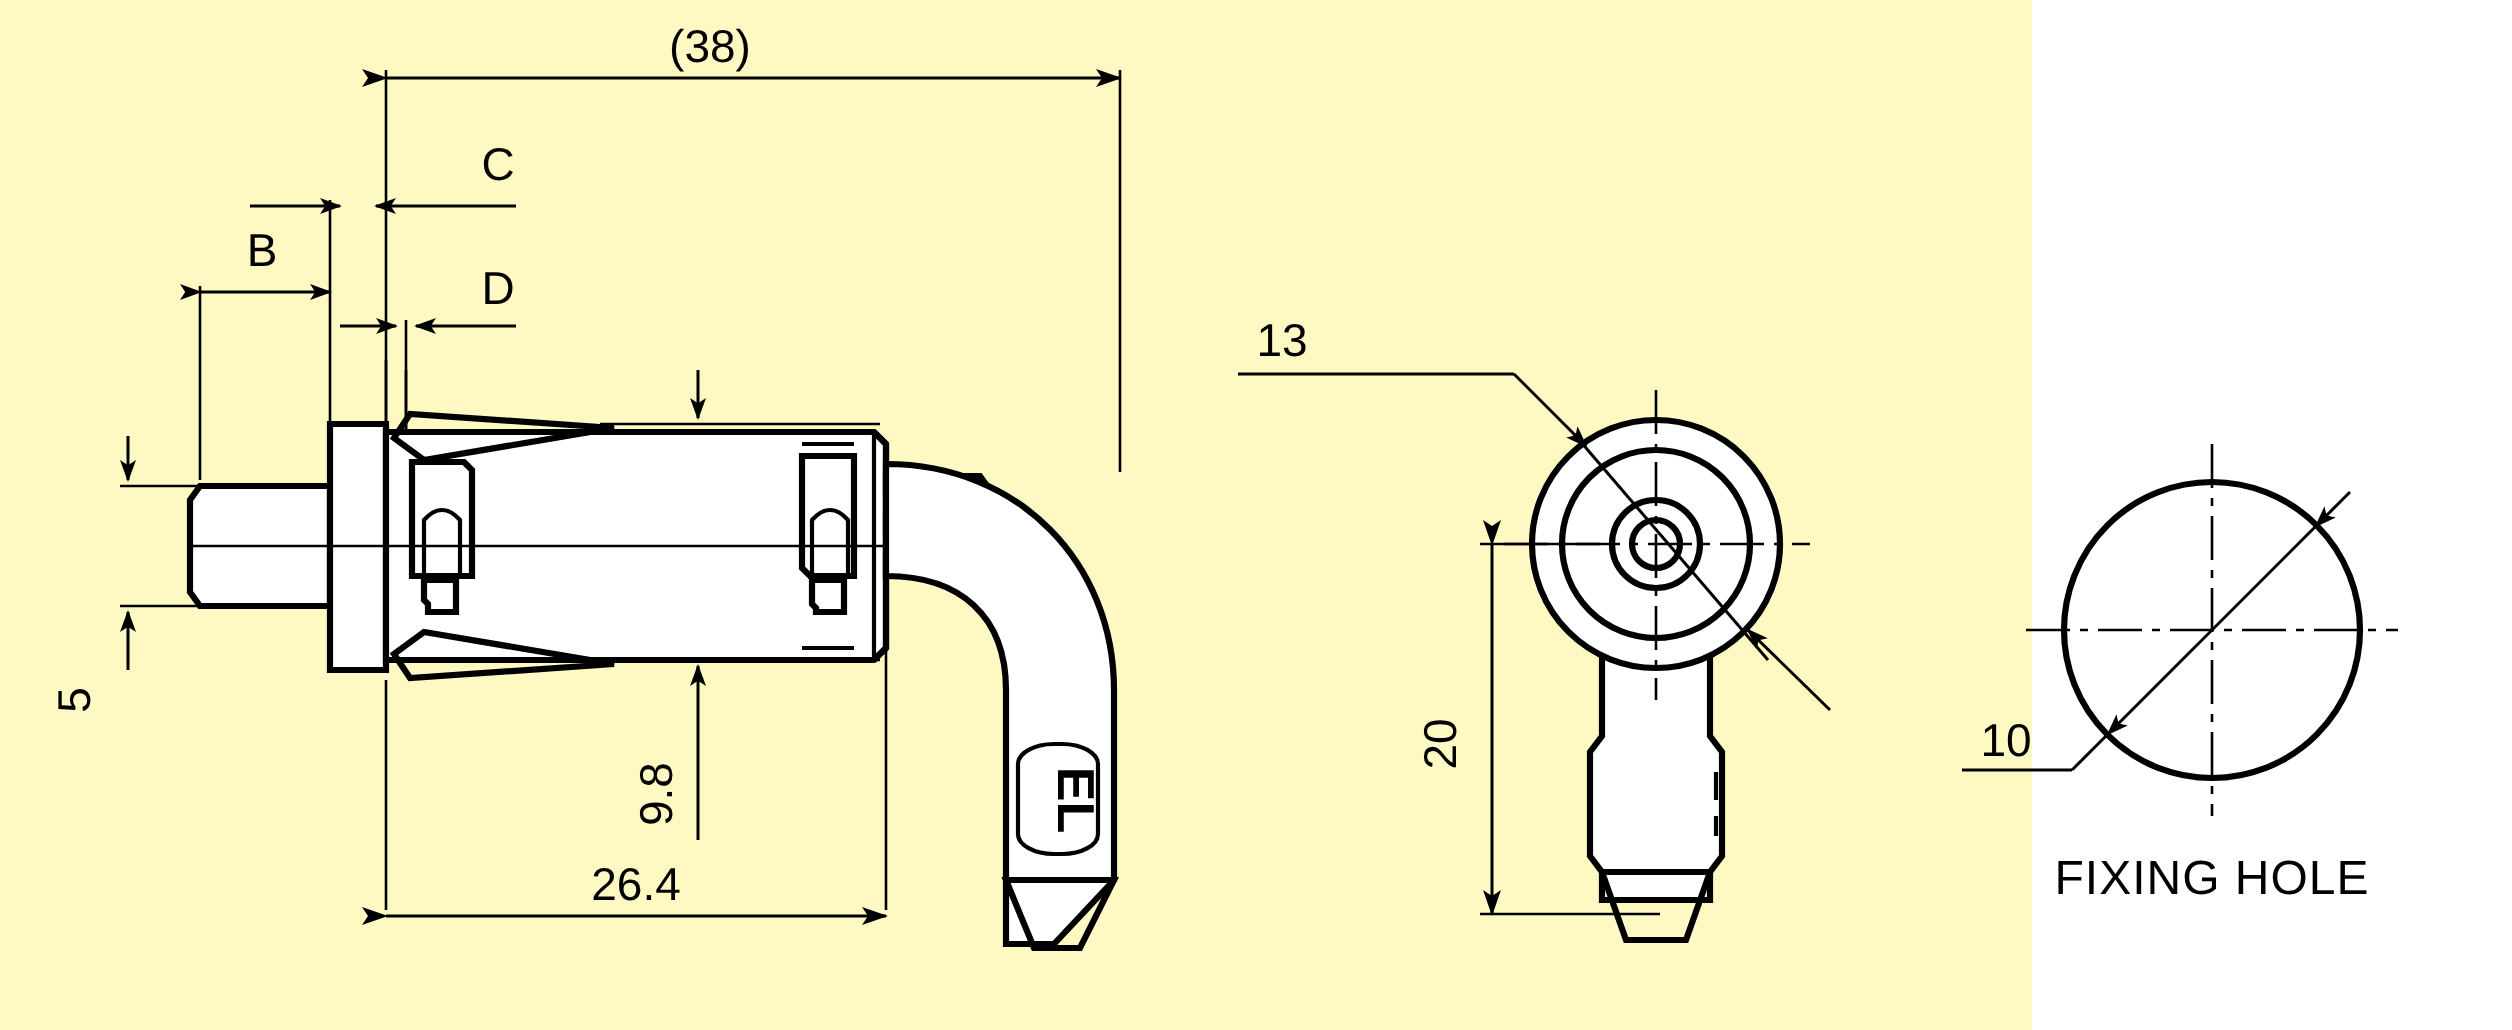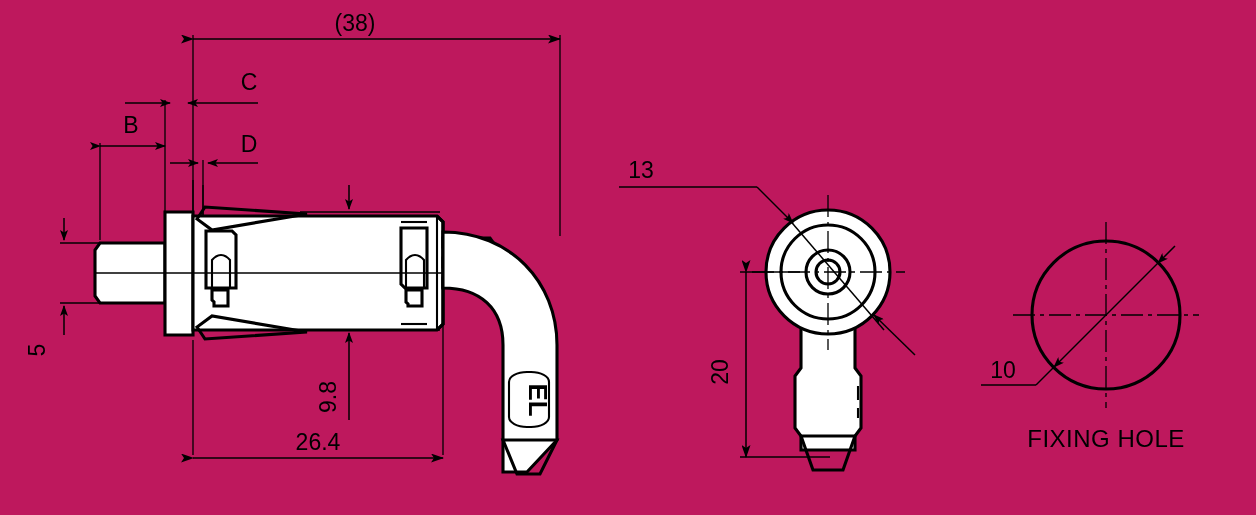--- a/index.html
+++ b/index.html
@@ -8,23 +8,23 @@
     background: #ffffff;
   }
   body {
     width: 1256px;
     height: 515px;
     font-family: "Liberation Sans", sans-serif;
     overflow: hidden;
   }
   #drawing-root {
     position: relative;
-    width: 1256px;
+    width: 1016px;
     height: 515px;
-    background: #be185d;
+    background: #fef9c3;
   }
   svg#cad {
     display: block;
     width: 1256px;
     height: 515px;
   }
   .obj   { fill: none; stroke: #000000; stroke-width: 3.1; stroke-linejoin: miter; stroke-linecap: butt; }
   .obj-t { fill: none; stroke: #000000; stroke-width: 2.1; }
   .dim   { fill: none; stroke: #000000; stroke-width: 1.5; }
   .ext   { fill: none; stroke: #000000; stroke-width: 1.3; }

